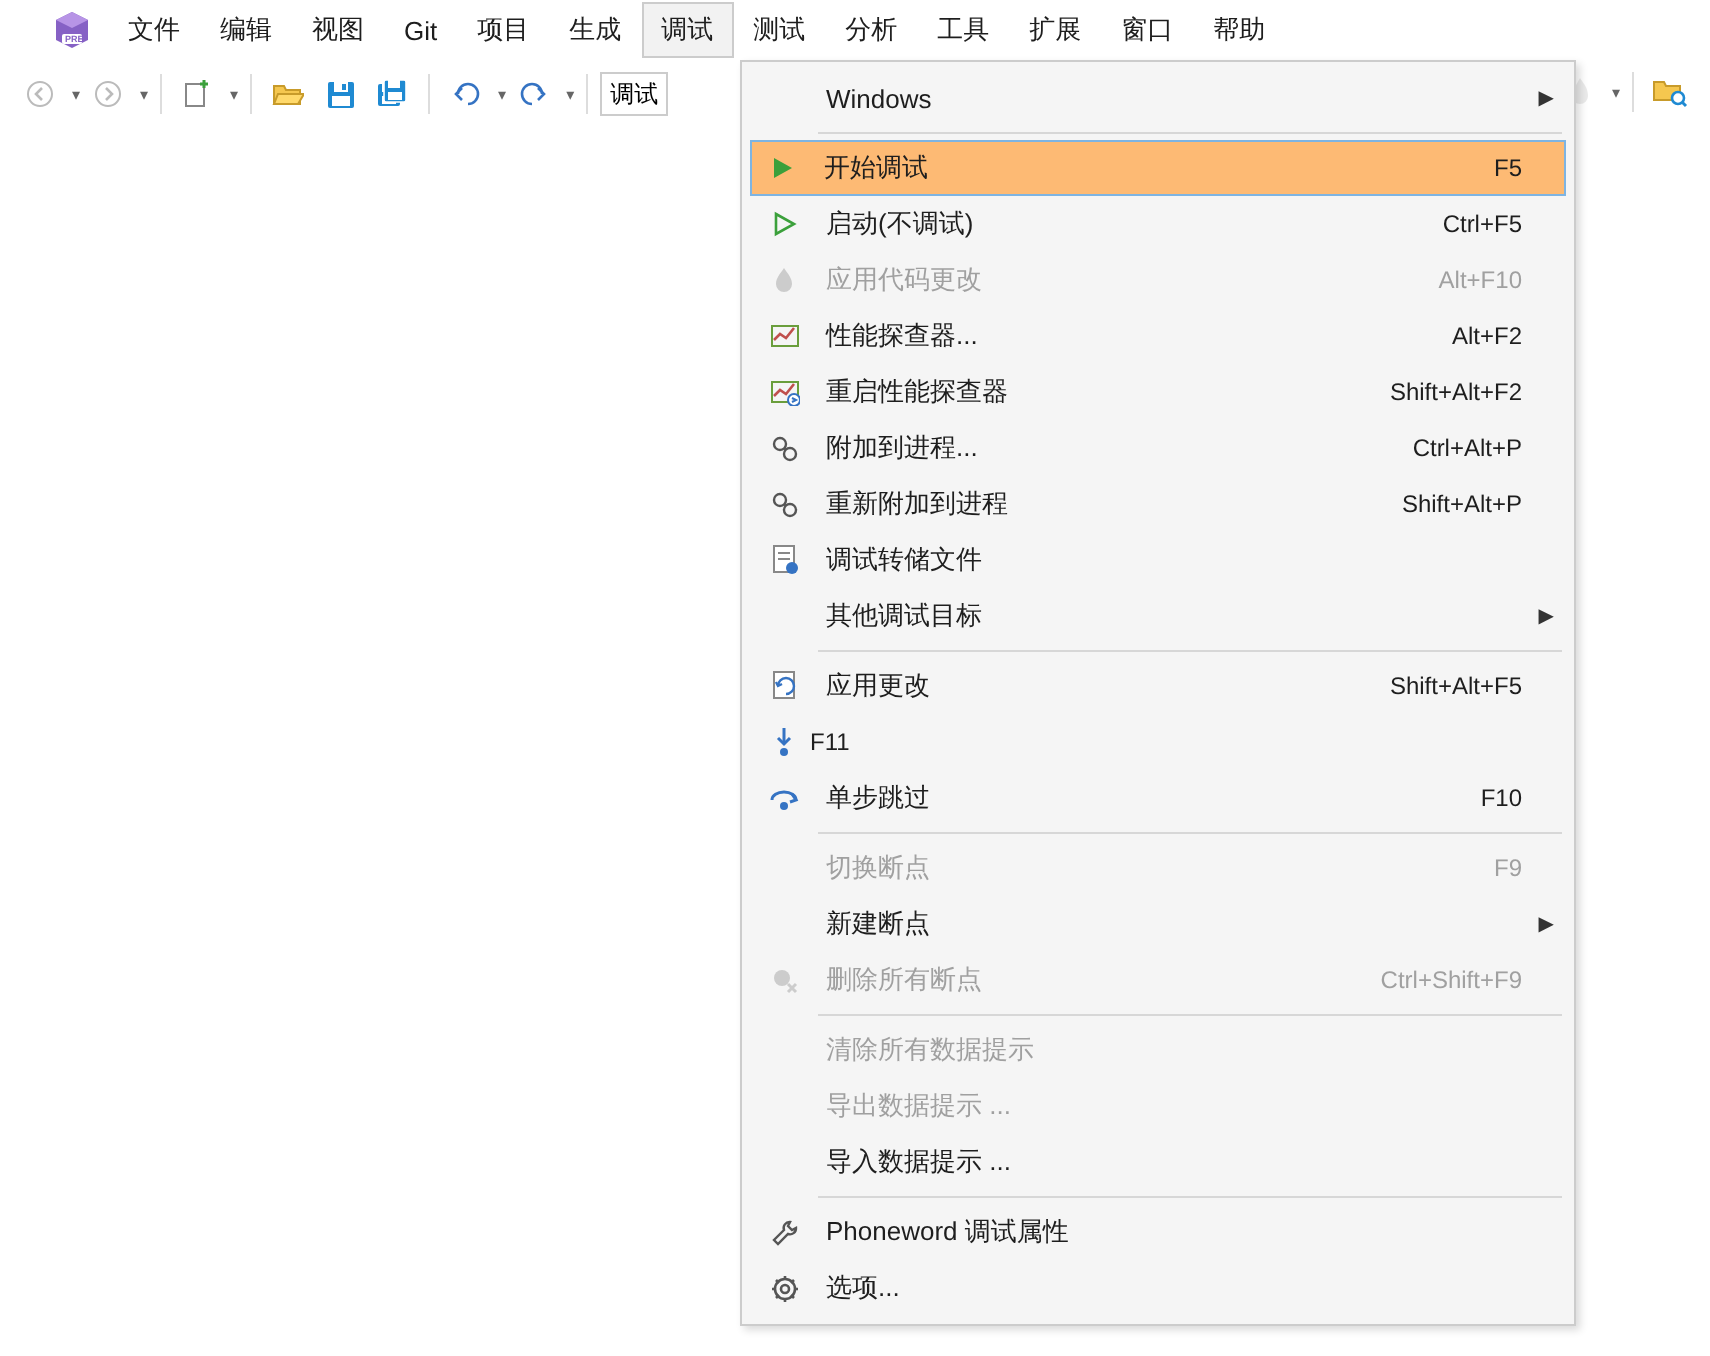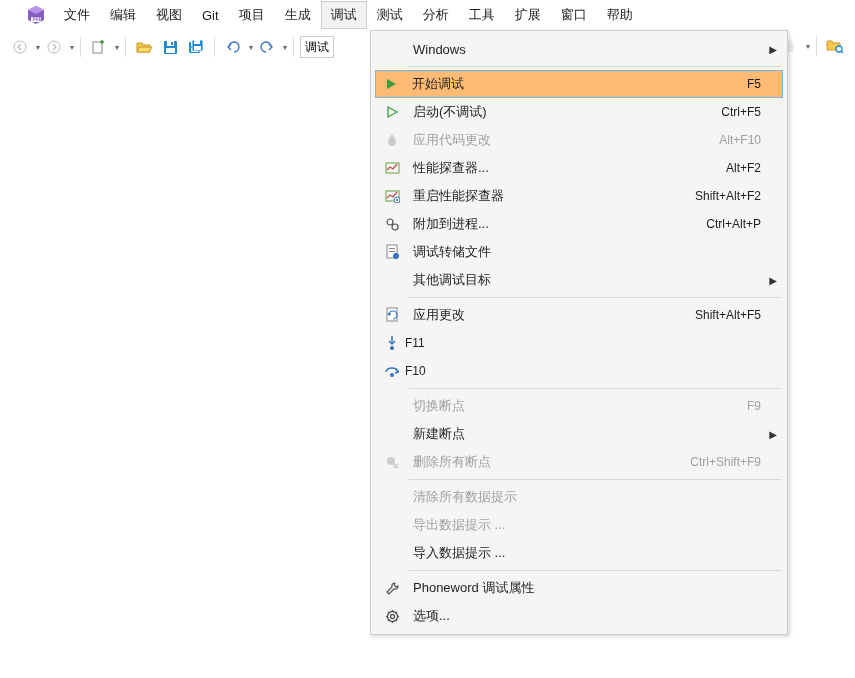--- a/index.html
+++ b/index.html
@@ -313,20 +313,31 @@
           <circle cx="5" cy="5" r="3" fill="none" stroke="#555" stroke-width="1.2"></circle>
           <circle cx="10" cy="10" r="3" fill="none" stroke="#555" stroke-width="1.2"></circle>
           <path d="M7 7 L8 8" stroke="#555" stroke-width="1.2"></path>
         </svg>
       </div>
       <div class="dd-label">附加到进程...</div>
       <div class="dd-shortcut">Ctrl+Alt+P</div>
     </div>
     <div class="dd-item">
       <div class="dd-icon">
+        <svg width="15" height="15" viewBox="0 0 15 15">
+          <circle cx="5" cy="5" r="3" fill="none" stroke="#555" stroke-width="1.2"></circle>
+          <circle cx="10" cy="10" r="3" fill="none" stroke="#555" stroke-width="1.2"></circle>
+          <path d="M7 7 L8 8" stroke="#555" stroke-width="1.2"></path>
+        </svg>
+      </div>
+      <div class="dd-label">重新附加到进程</div>
+      <div class="dd-shortcut">Shift+Alt+P</div>
+    </div>
+    <div class="dd-item">
+      <div class="dd-icon">
         <svg width="14" height="16" viewBox="0 0 14 16">
           <rect x="2" y="1" width="10" height="13" fill="#fff" stroke="#888"></rect>
           <rect x="4" y="4" width="6" height="1" fill="#888"></rect>
           <rect x="4" y="7" width="6" height="1" fill="#888"></rect>
           <circle cx="11" cy="12" r="3" fill="#3573c3"></circle>
         </svg>
       </div>
       <div class="dd-label">调试转储文件</div>
     </div>
     <div class="dd-item">
@@ -357,20 +368,21 @@
       <div class="dd-shortcut">F11</div>
     </div>
     <div class="dd-item">
       <div class="dd-icon">
         <svg width="16" height="14" viewBox="0 0 16 14">
           <path d="M2 8 A6 4 0 0 1 14 8" fill="none" stroke="#3573c3" stroke-width="1.5"></path>
           <path d="M12 5 L14 8 L11 9" fill="none" stroke="#3573c3" stroke-width="1.5"></path>
           <circle cx="8" cy="11" r="2" fill="#3573c3"></circle>
         </svg>
       </div>
+      <div class="dd-label">单步跳过</div>
       <div class="dd-shortcut">F10</div>
     </div>
     <div class="dd-sep"></div>
     <div class="dd-item disabled">
       <div class="dd-icon"></div>
       <div class="dd-label">切换断点</div>
       <div class="dd-shortcut">F9</div>
     </div>
     <div class="dd-item">
       <div class="dd-icon"></div>

